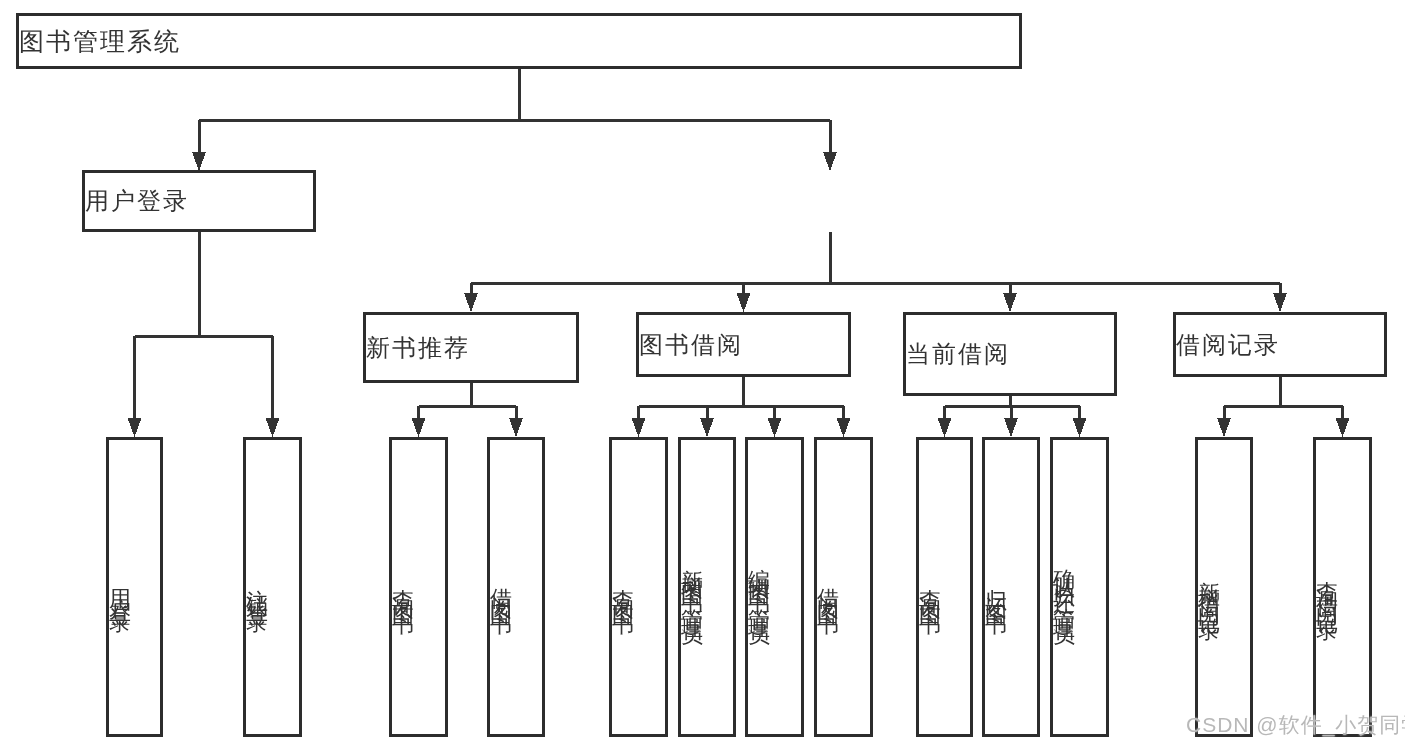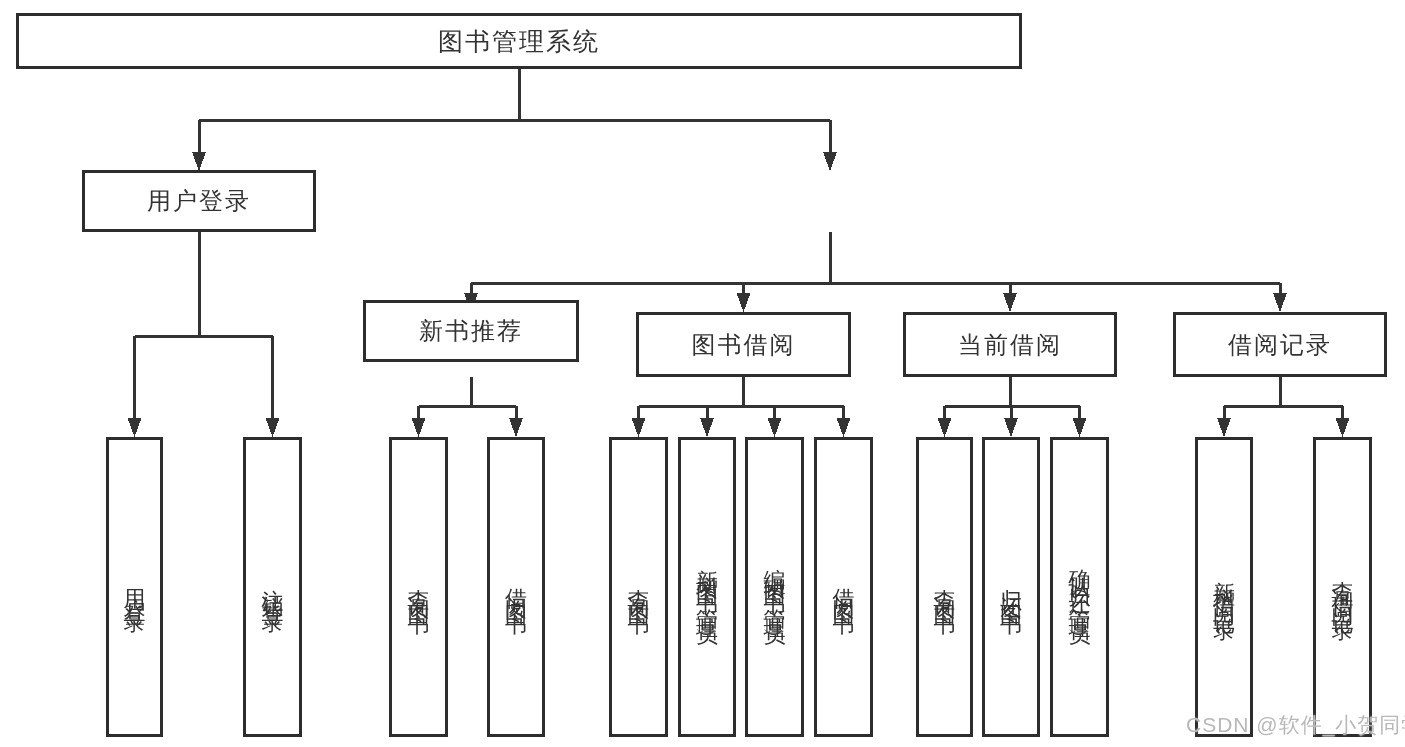--- a/index.html
+++ b/index.html
@@ -3,21 +3,21 @@
 <meta charset="utf-8">
 <style>
   html,body{margin:0;padding:0;background:#ffffff;}
   .canvas{
     position:relative;width:1405px;height:747px;background:#ffffff;overflow:hidden;
     font-family:"Liberation Sans","DejaVu Sans",sans-serif;
   }
   svg.wires{position:absolute;left:0;top:0;z-index:0;}
   .node{
     position:absolute;box-sizing:border-box;background:#ffffff;border:3px solid #2d2d2d;
-    display:flex;align-items:center;justify-content:center;z-index:1;
+    display:flex;align-items:center;justify-content:flex-start;z-index:1;
   }
   .node .lbl{color:#333333;white-space:nowrap;}
   .h .lbl{font-size:24px;letter-spacing:2px;}
   .title .lbl{font-size:25px;letter-spacing:2px;}
   .v .lbl{
     writing-mode:vertical-rl;text-orientation:mixed;
     font-size:22px;letter-spacing:8px;line-height:1;
   }
   .watermark{
     position:absolute;left:1186px;top:711px;z-index:2;
@@ -81,27 +81,27 @@
   </svg>
 
   <div class="node h title" style="left:16px;top:13px;width:1006px;height:56px">
     <span class="lbl">图书管理系统</span>
   </div>
 
   <div class="node h" style="left:82px;top:170px;width:234px;height:62px">
     <span class="lbl">用户登录</span>
   </div>
 
-  <div class="node h" style="left:363px;top:300px;width:216px;height:62px">
+  <div class="node h" style="left:363px;top:312px;width:216px;height:71px">
     <span class="lbl">新书推荐</span>
   </div>
   <div class="node h" style="left:636px;top:312px;width:215px;height:65px">
     <span class="lbl">图书借阅</span>
   </div>
-  <div class="node h" style="left:903px;top:312px;width:214px;height:65px">
+  <div class="node h" style="left:903px;top:312px;width:214px;height:84px">
     <span class="lbl">当前借阅</span>
   </div>
   <div class="node h" style="left:1173px;top:312px;width:214px;height:65px">
     <span class="lbl">借阅记录</span>
   </div>
 
   <div class="node v" style="left:106px;top:437px;width:57px;height:300px">
     <span class="lbl">用户登录</span>
   </div>
   <div class="node v" style="left:243px;top:437px;width:59px;height:300px">

